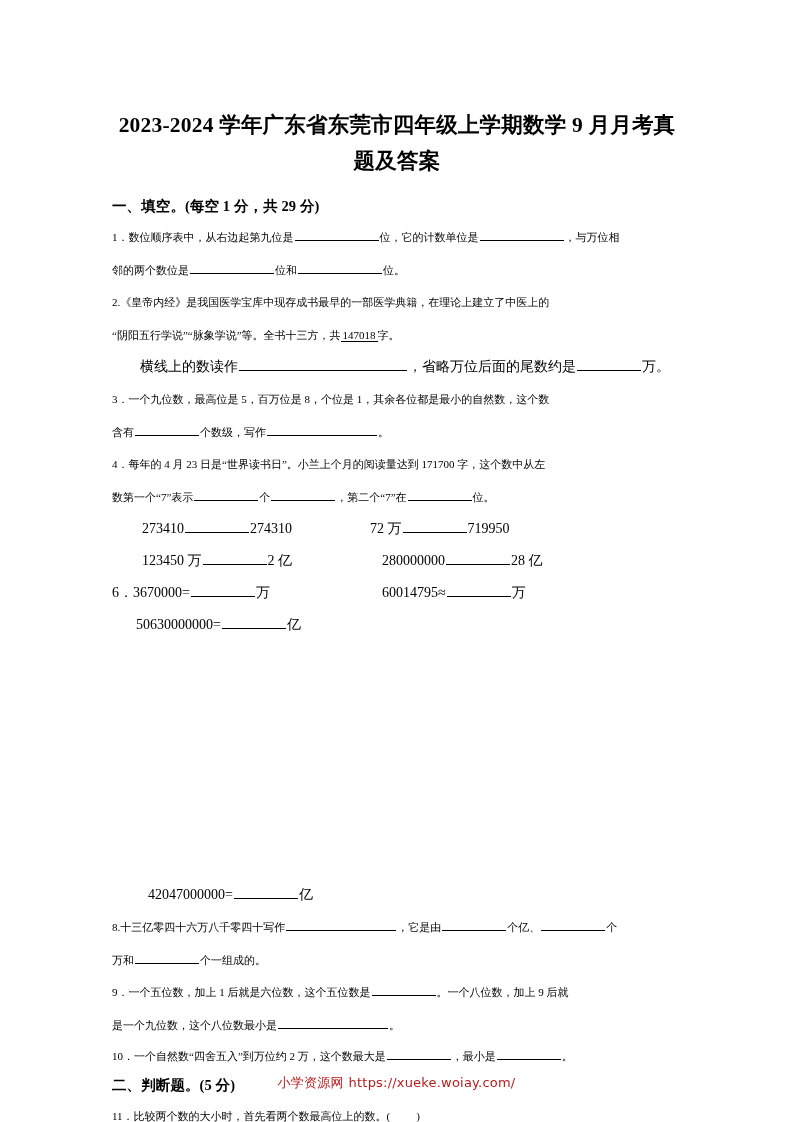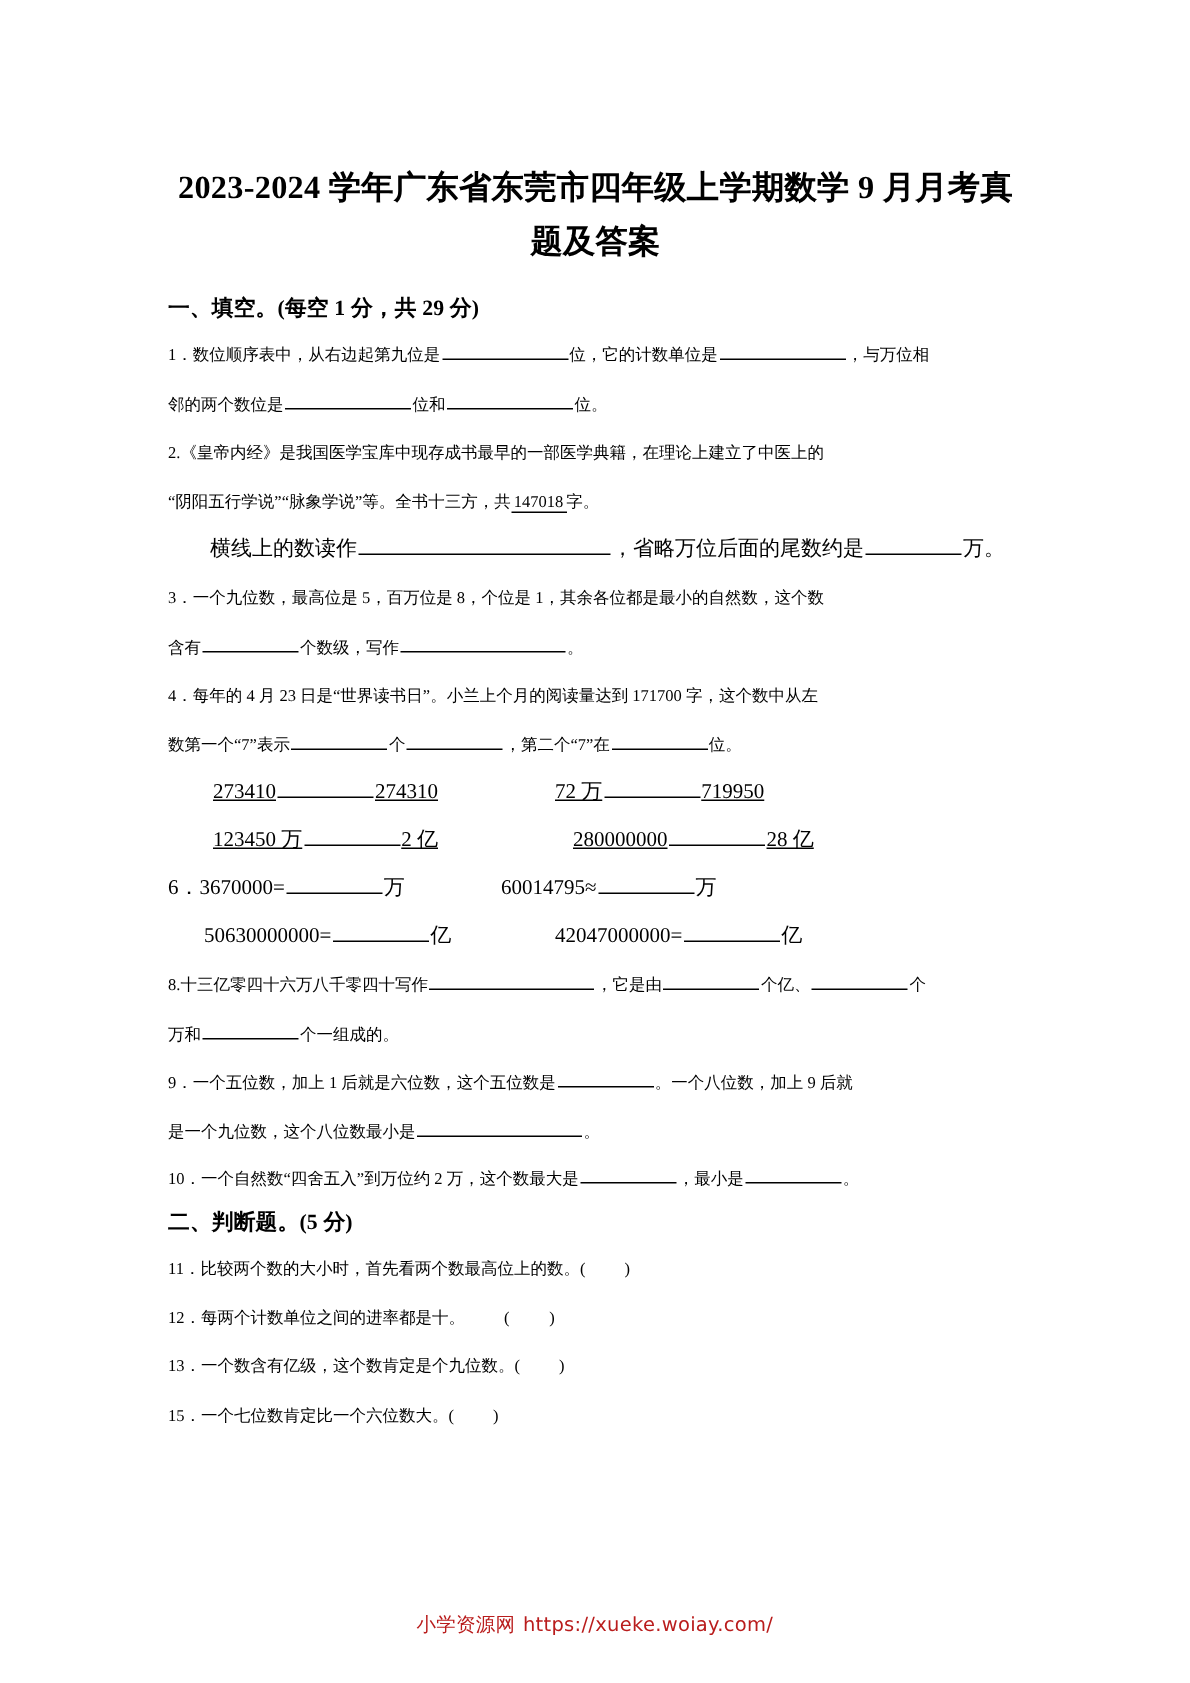--- a/index.html
+++ b/index.html
@@ -76,32 +76,32 @@
   .u-num {
     border-bottom: 1px solid #000;
     padding: 0 2px;
   }
   .cmp-row {
     font-size: 14px;
     line-height: 32px;
     margin: 0;
     padding-left: 30px;
     display: flex;
-    text-decoration: underline;
   }
   .cmp-a { width: 228px; flex: 0 0 228px; }
   .cmp-b { flex: 1; }
   .eq-row {
     font-size: 14px;
     line-height: 32px;
     margin: 0;
     display: flex;
+    gap: 48px;
   }
   .eq-lead { padding-left: 0; }
-  .eq-ind { padding-left: 24px; }
+  .eq-ind { padding-left: 24px; flex-direction: column; }
   .eq-a { width: 222px; flex: 0 0 222px; }
   .eq-b { flex: 1; }
   .paren {
     letter-spacing: 0.5px;
   }
   .gap-sm { display: inline-block; width: 26px; }
   .gap-xs { display: inline-block; width: 12px; }
   .footer {
     position: absolute;
     left: 0;

